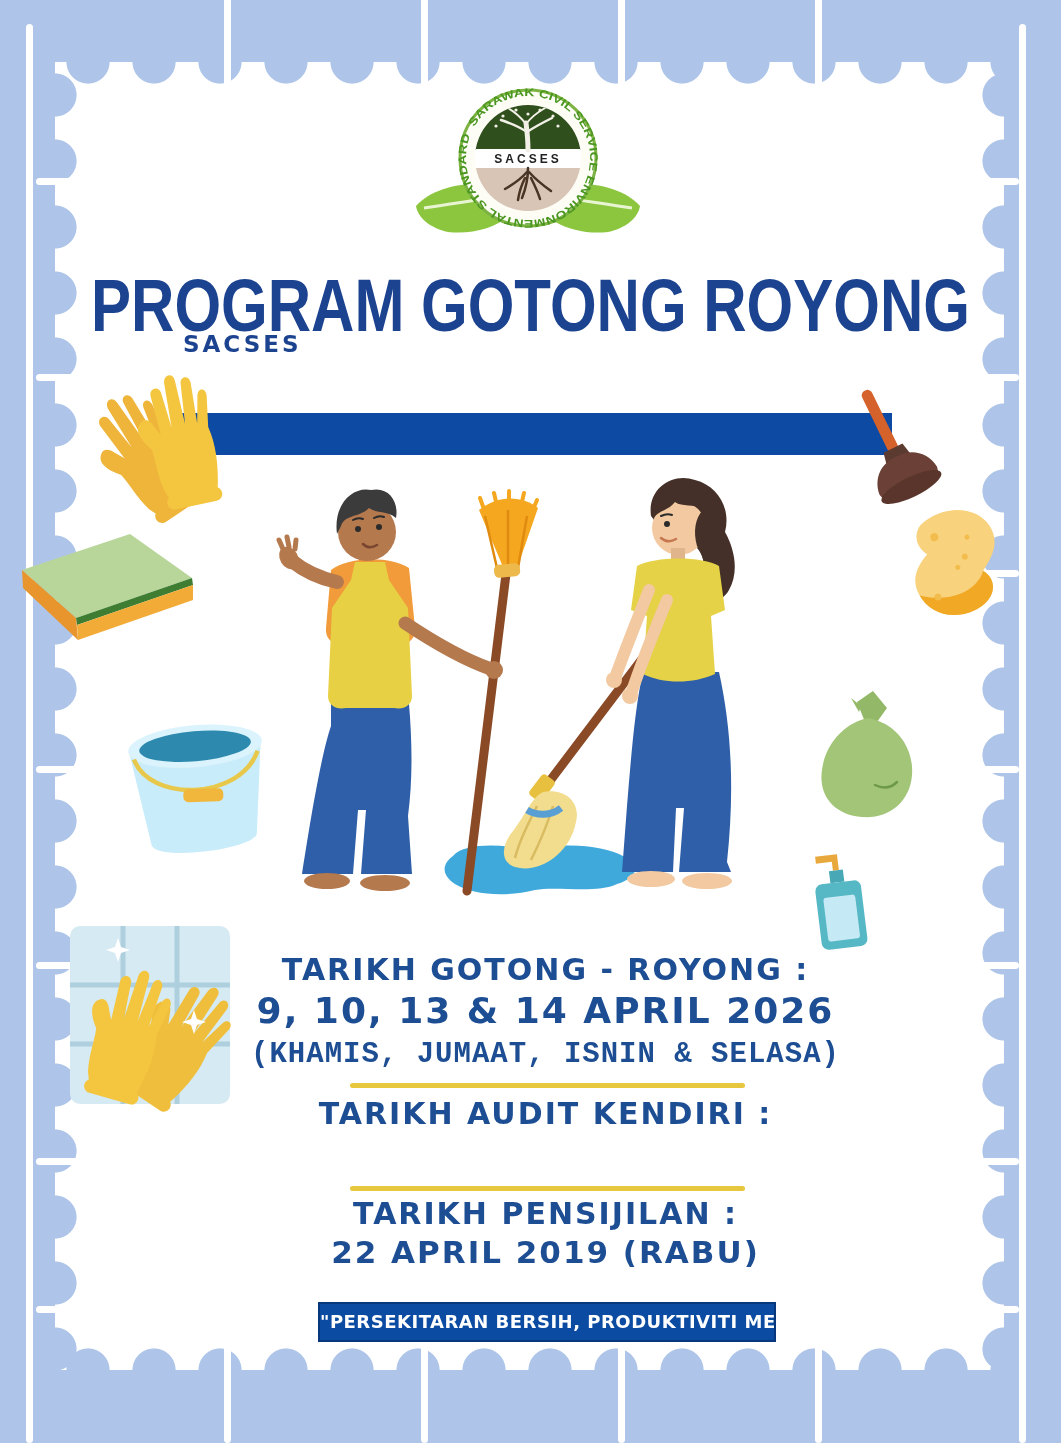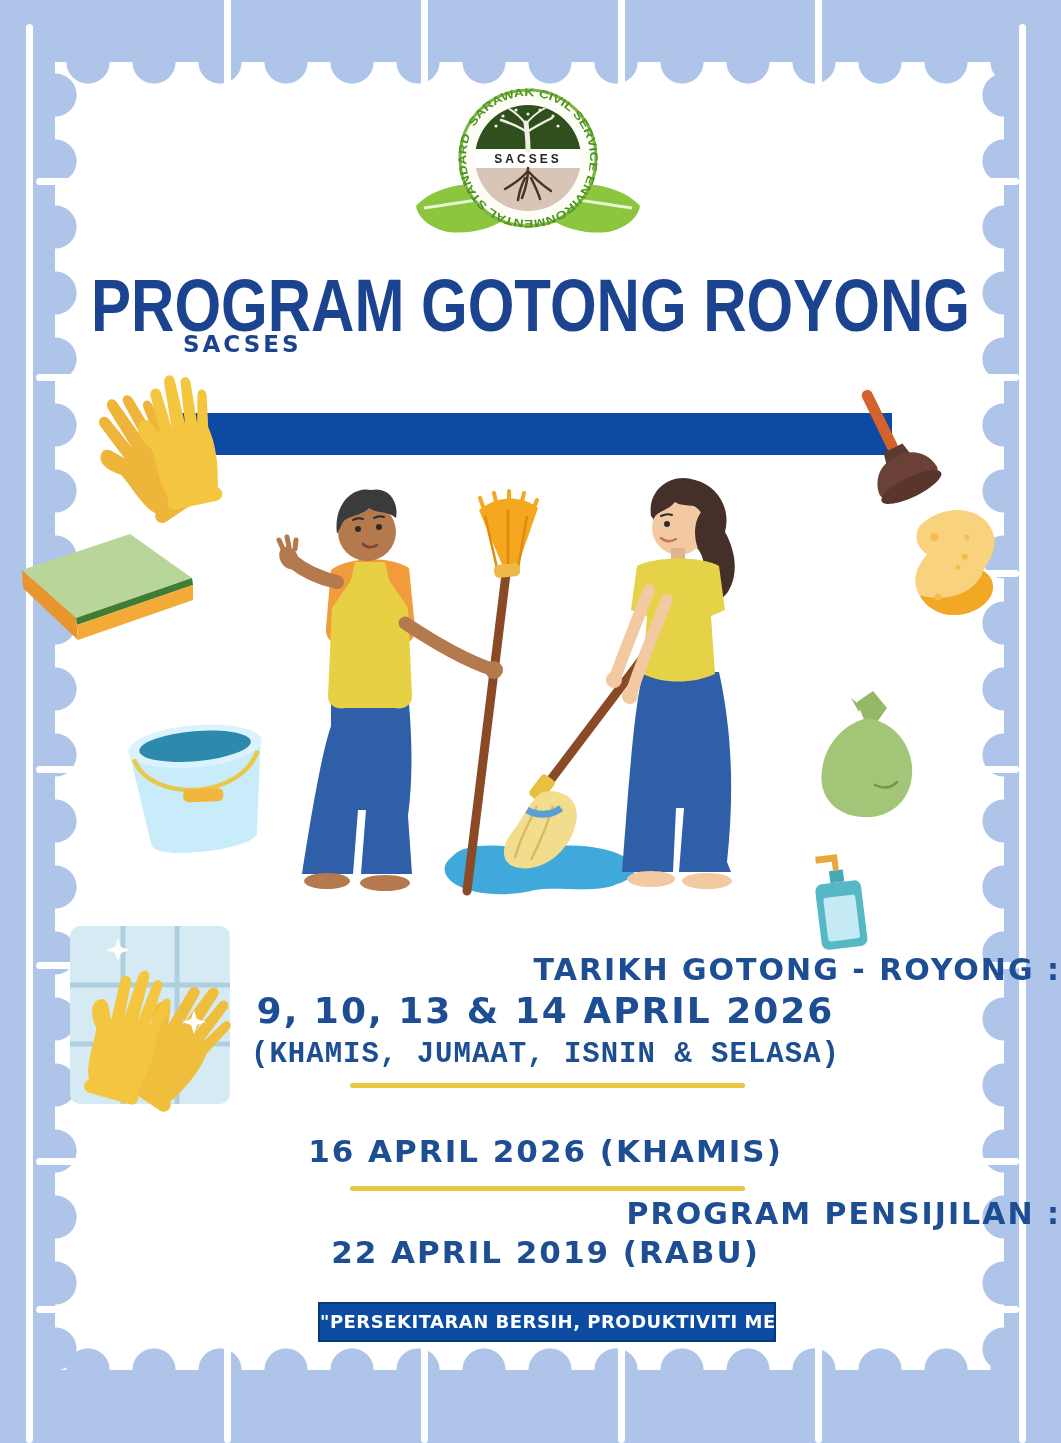--- a/index.html
+++ b/index.html
@@ -36,21 +36,21 @@
     color:#1c4390;letter-spacing:0px;transform:scaleY(1.25);transform-origin:top center;
     white-space:nowrap;
   }
   .subtitle{
     position:absolute;left:183px;top:331px;font-size:23px;font-weight:bold;
     letter-spacing:3px;color:#1c4390;
   }
   .blue-bar{position:absolute;left:180px;top:413px;width:712px;height:42px;background:#0c4aa4;}
   .sched{position:absolute;left:30px;width:1031px;text-align:center;color:#1d4e94;
     font-weight:bold;white-space:nowrap;}
-  .sh{font-size:30px;letter-spacing:2px;text-align:right;}
+  .sh{font-size:30px;letter-spacing:2px;}
   .sl-big{font-size:36px;letter-spacing:2px;}
   .sl-mid{font-size:29px;letter-spacing:1px;font-family:Liberation Mono, monospace;}
   .sl-date{font-size:31px;letter-spacing:2px;}
   .divider{position:absolute;left:350px;width:395px;height:5px;background:#e7c73d;border-radius:3px;}
   .banner{
     position:absolute;left:318px;top:1302px;width:458px;height:40px;box-sizing:border-box;
     background:#0c4ba2;border:2px solid #09377c;color:#ffffff;font-size:18px;font-weight:bold;
     letter-spacing:0.5px;line-height:35px;text-align:center;white-space:nowrap;overflow:hidden;
   }
   .ill{position:absolute;z-index:3;}
@@ -280,24 +280,24 @@
       <circle cx="355" cy="238" r="8" fill="#f2c9a0"></circle>
     </g>
   </svg>
 
   <div class="sched sh" style="top:952px">TARIKH GOTONG - ROYONG :</div>
   <div class="sched sl-big" style="top:990px">9, 10, 13 &amp; 14 APRIL 2026</div>
   <div class="sched sl-mid" style="top:1038px">(KHAMIS, JUMAAT, ISNIN &amp; SELASA)</div>
 
   <div class="divider" style="top:1083px"></div>
 
-  <div class="sched sl-date" style="top:1133px">16 APRIL 2026 (KHAMIS)</div>
+  <div class="sched sh" style="top:1096px">TARIKH AUDIT KENDIRI :</div>
 
   <div class="divider" style="top:1186px"></div>
 
-  <div class="sched sh" style="top:1196px">PROGRAM PENSIJILAN :</div>
+  <div class="sched sh" style="top:1196px">TARIKH PENSIJILAN :</div>
   <div class="sched sl-date" style="top:1234px">22 APRIL 2019 (RABU)</div>
 
   <div class="banner">
     <span>"PERSEKITARAN BERSIH, PRODUKTIVITI MENING</span>
   </div>
 
 </div>
 
 </body></html>

